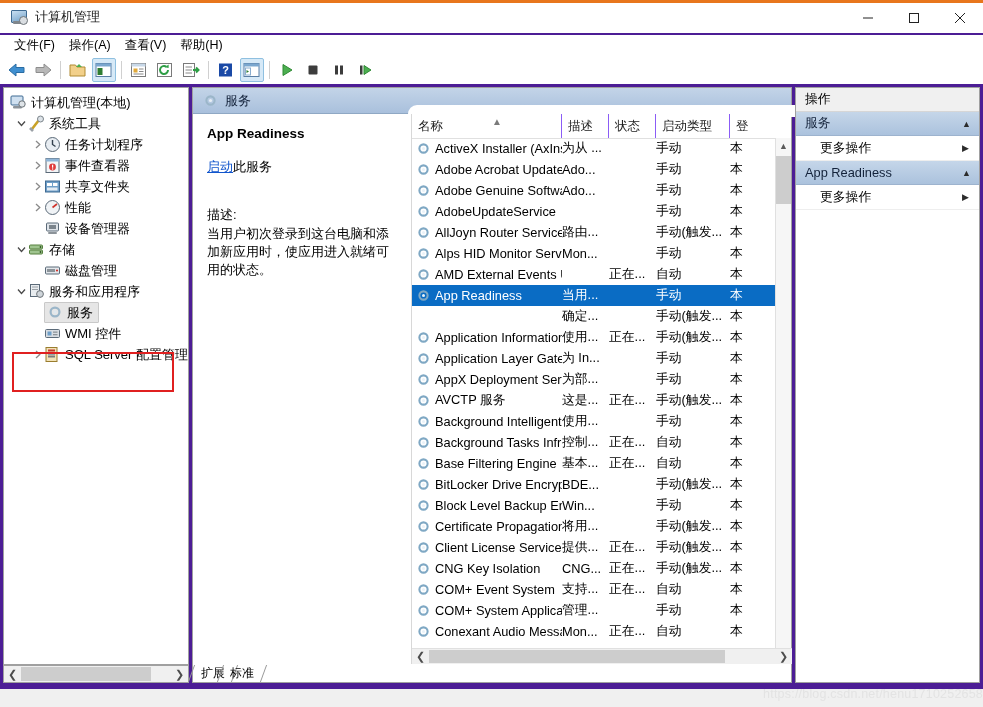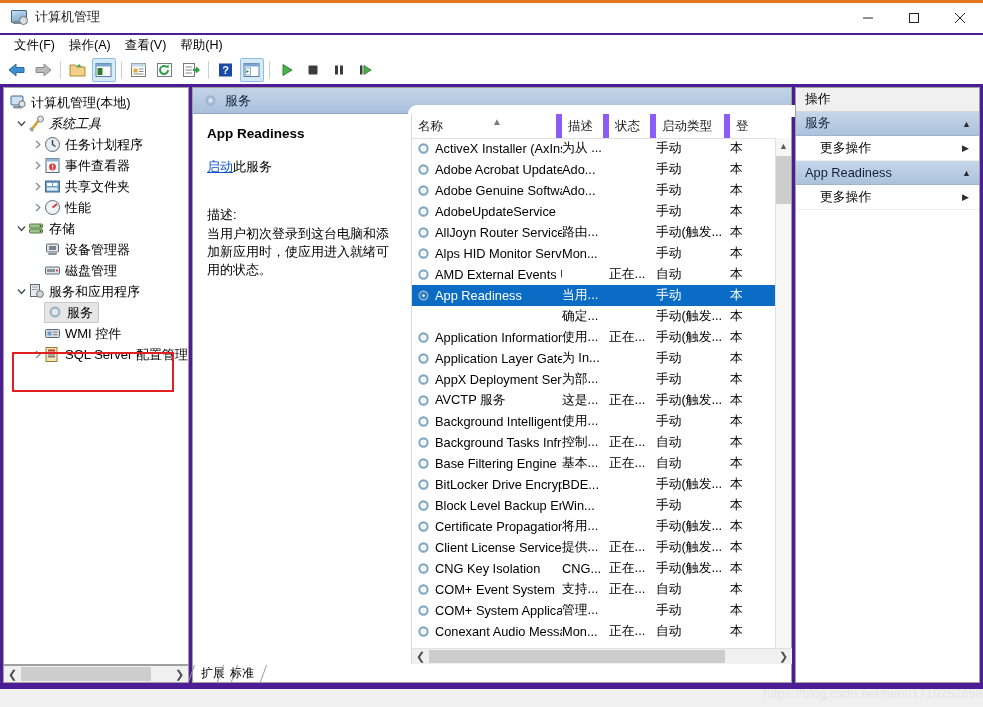--- a/index.html
+++ b/index.html
@@ -75,21 +75,21 @@
   .desc-action{font-size:13px;color:#000;margin-bottom:30px;}
   .desc-action a{color:#1155cc;text-decoration:underline;}
   .desc-label{font-size:13px;color:#000;margin-bottom:1px;}
   .desc-body{font-size:13px;color:#000;line-height:18px;}
 
   
   .listwrap{position:absolute;left:218px;top:26px;width:380px;height:568px;box-sizing:border-box;
             border-left:1px solid #d8d8d8;background:#fff;}
   .lhead{position:relative;height:24px;background:#fff;border-bottom:1px solid #e0e0e0;}
   .lhc{position:absolute;top:0;height:24px;font-size:12.5px;color:#1b1b1b;
-       display:flex;align-items:center;box-sizing:border-box;border-right:6px solid #8b5cf6;padding-left:6px;}
+       display:flex;align-items:center;box-sizing:border-box;border-right:1px solid #8b5cf6;padding-left:6px;}
   .sortmark{position:absolute;left:80px;top:2px;color:#7a7a7a;font-size:10px;}
   .rows{position:absolute;left:0;top:24px;width:365px;height:526px;overflow:hidden;}
   .lrow{position:relative;height:21px;display:flex;align-items:center;font-size:12.8px;color:#000;white-space:nowrap;}
   .lrow.sel{background:#0a6cc4;color:#fff;}
   .cell{position:absolute;top:0;height:21px;display:flex;align-items:center;overflow:hidden;}
   .svcicon{width:15px;height:15px;margin:0 4px 0 4px;flex:0 0 auto;}
 
   .vscroll{position:absolute;right:0;top:24px;width:15px;height:526px;background:#f6f6f6;border-left:1px solid #e0e0e0;}
   .vs-arrow{width:15px;height:16px;display:flex;align-items:center;justify-content:center;color:#5a5a5a;font-size:9px;}
   .vs-thumb{position:absolute;left:0;top:18px;width:15px;height:48px;background:#cdcdcd;}
@@ -260,21 +260,21 @@
           <span class="ticon">
             <svg width="17" height="17" viewBox="0 0 17 17">
                 <rect x="1" y="2" width="12" height="9" rx="1" fill="#cfe0f0" stroke="#3f6a92"></rect>
                 <rect x="3" y="12" width="9" height="2.5" fill="#8c9399" rx="1"></rect>
                 <circle cx="12" cy="10" r="3.2" fill="#dfe4e8" stroke="#6d7479"></circle>
               </svg>
           </span>
           <span class="tlabel">计算机管理(本地)</span>
         </div>
 
-        <div class="trow" style="padding-left:10px;font-style:italic;">
+        <div class="trow" style="padding-left:10px;">
           <span class="twist">
             <svg width="9" height="9" viewBox="0 0 9 9">
                 <path d="M1 2.5 L4.5 6.5 L8 2.5" fill="none" stroke="#4a4a4a" stroke-width="1.3"></path>
               </svg>
           </span>
           <span class="ticon">
             <svg width="17" height="17" viewBox="0 0 17 17">
                 <path d="M4 14 L11 5" stroke="#c9a227" stroke-width="2.6"></path>
                 <circle cx="12.5" cy="4" r="3" fill="#dde3e8" stroke="#7c848b"></circle>
                 <path d="M2 13 L5 16" stroke="#9aa0a6" stroke-width="2.6"></path>
@@ -341,46 +341,46 @@
           </span>
           <span class="ticon">
             <svg width="17" height="17" viewBox="0 0 17 17">
                 <circle cx="8.5" cy="8.5" r="7" fill="#f0f3f6" stroke="#5b6a78"></circle>
                 <path d="M8.5 8.5 L13 5" stroke="#d0342c" stroke-width="1.6"></path>
               </svg>
           </span>
           <span class="tlabel">性能</span>
         </div>
 
+        <div class="trow" style="padding-left:40px;">
+          <span class="ticon">
+            <svg width="17" height="17" viewBox="0 0 17 17">
+                <rect x="2.5" y="3" width="12" height="8" rx="1" fill="#dfe4e9" stroke="#5b6a78"></rect>
+                <rect x="5" y="5" width="7" height="4" fill="#7b848c"></rect>
+                <rect x="4" y="12" width="9" height="2" fill="#8c9399" rx="1"></rect>
+              </svg>
+          </span>
+          <span class="tlabel">设备管理器</span>
+        </div>
+
         <div class="trow" style="padding-left:10px;">
           <span class="twist">
             <svg width="9" height="9" viewBox="0 0 9 9">
                 <path d="M1 2.5 L4.5 6.5 L8 2.5" fill="none" stroke="#4a4a4a" stroke-width="1.3"></path>
               </svg>
           </span>
           <span class="ticon">
             <svg width="17" height="17" viewBox="0 0 17 17">
                 <rect x="1.5" y="4" width="13" height="4" rx="1" fill="#9fc48f" stroke="#56803f"></rect>
                 <rect x="1.5" y="9" width="13" height="4" rx="1" fill="#9fc48f" stroke="#56803f"></rect>
                 <circle cx="12.5" cy="6" r="0.9" fill="#2f5722"></circle>
                 <circle cx="12.5" cy="11" r="0.9" fill="#2f5722"></circle>
               </svg>
           </span>
           <span class="tlabel">存储</span>
-        </div>
-
-        <div class="trow" style="padding-left:40px;">
-          <span class="ticon">
-            <svg width="17" height="17" viewBox="0 0 17 17">
-                <rect x="2.5" y="3" width="12" height="8" rx="1" fill="#dfe4e9" stroke="#5b6a78"></rect>
-                <rect x="5" y="5" width="7" height="4" fill="#7b848c"></rect>
-                <rect x="4" y="12" width="9" height="2" fill="#8c9399" rx="1"></rect>
-              </svg>
-          </span>
-          <span class="tlabel">设备管理器</span>
         </div>
 
         <div class="trow" style="padding-left:40px;">
           <span class="ticon">
             <svg width="17" height="17" viewBox="0 0 17 17">
                 <rect x="1.5" y="5" width="14" height="7" rx="1" fill="#e2e6ea" stroke="#5b6a78"></rect>
                 <rect x="3" y="7" width="8" height="3" fill="#8c9399"></rect>
                 <circle cx="13" cy="8.5" r="1.1" fill="#d0342c"></circle>
               </svg>
           </span>

